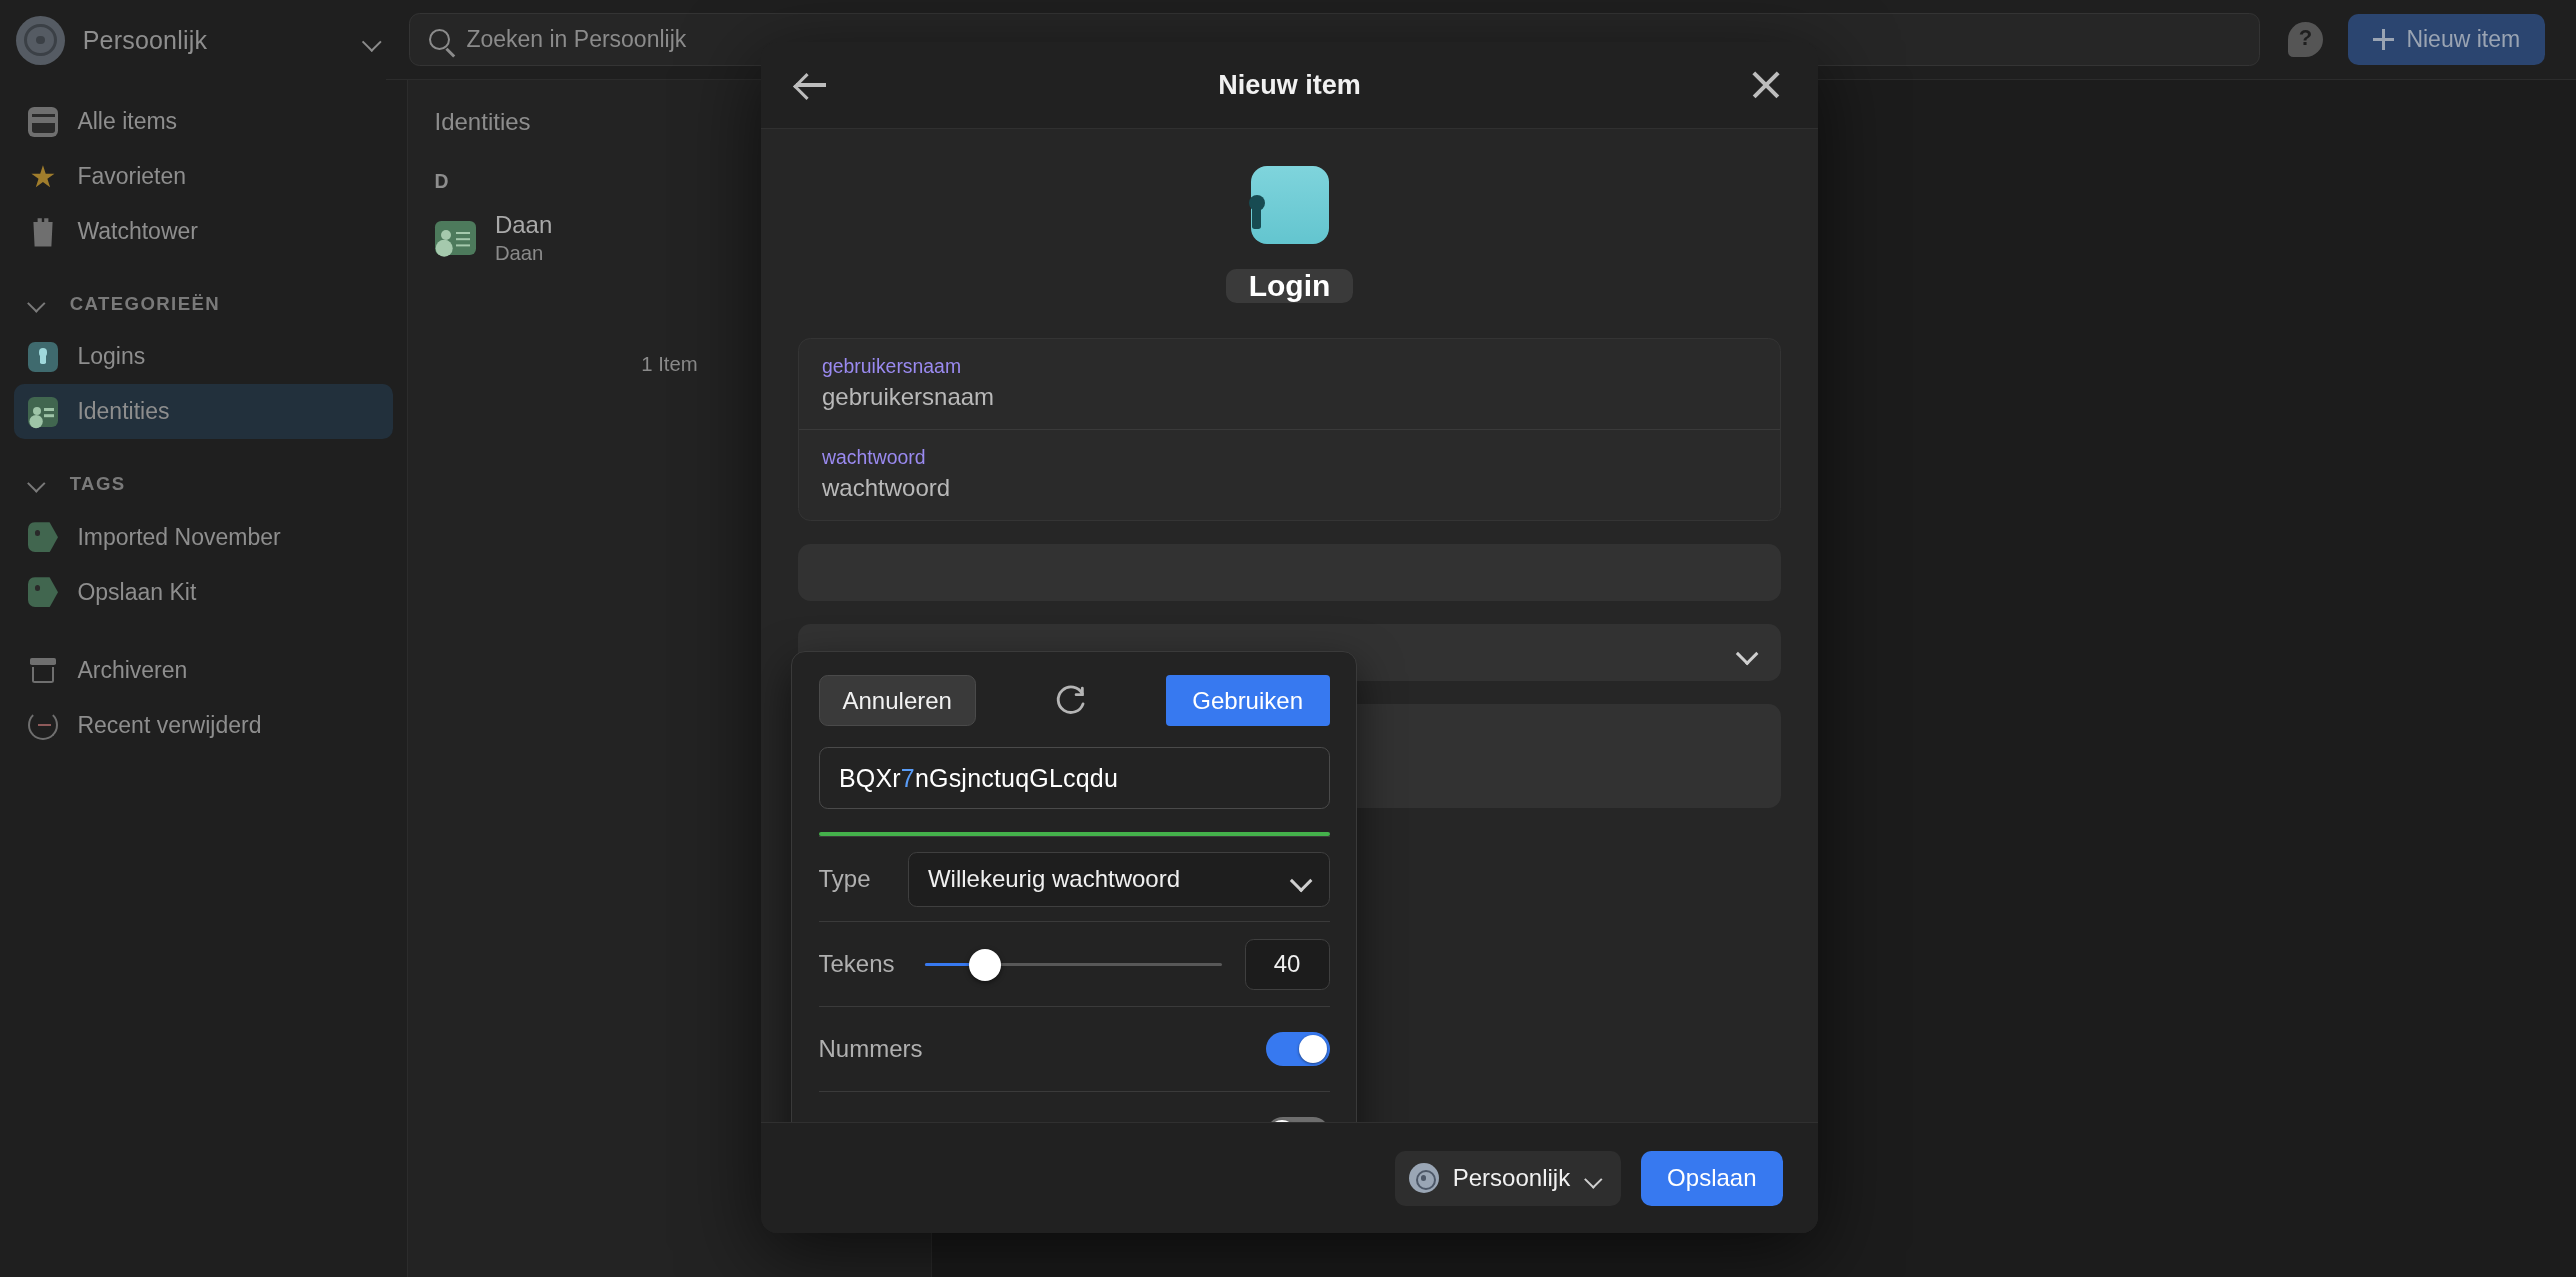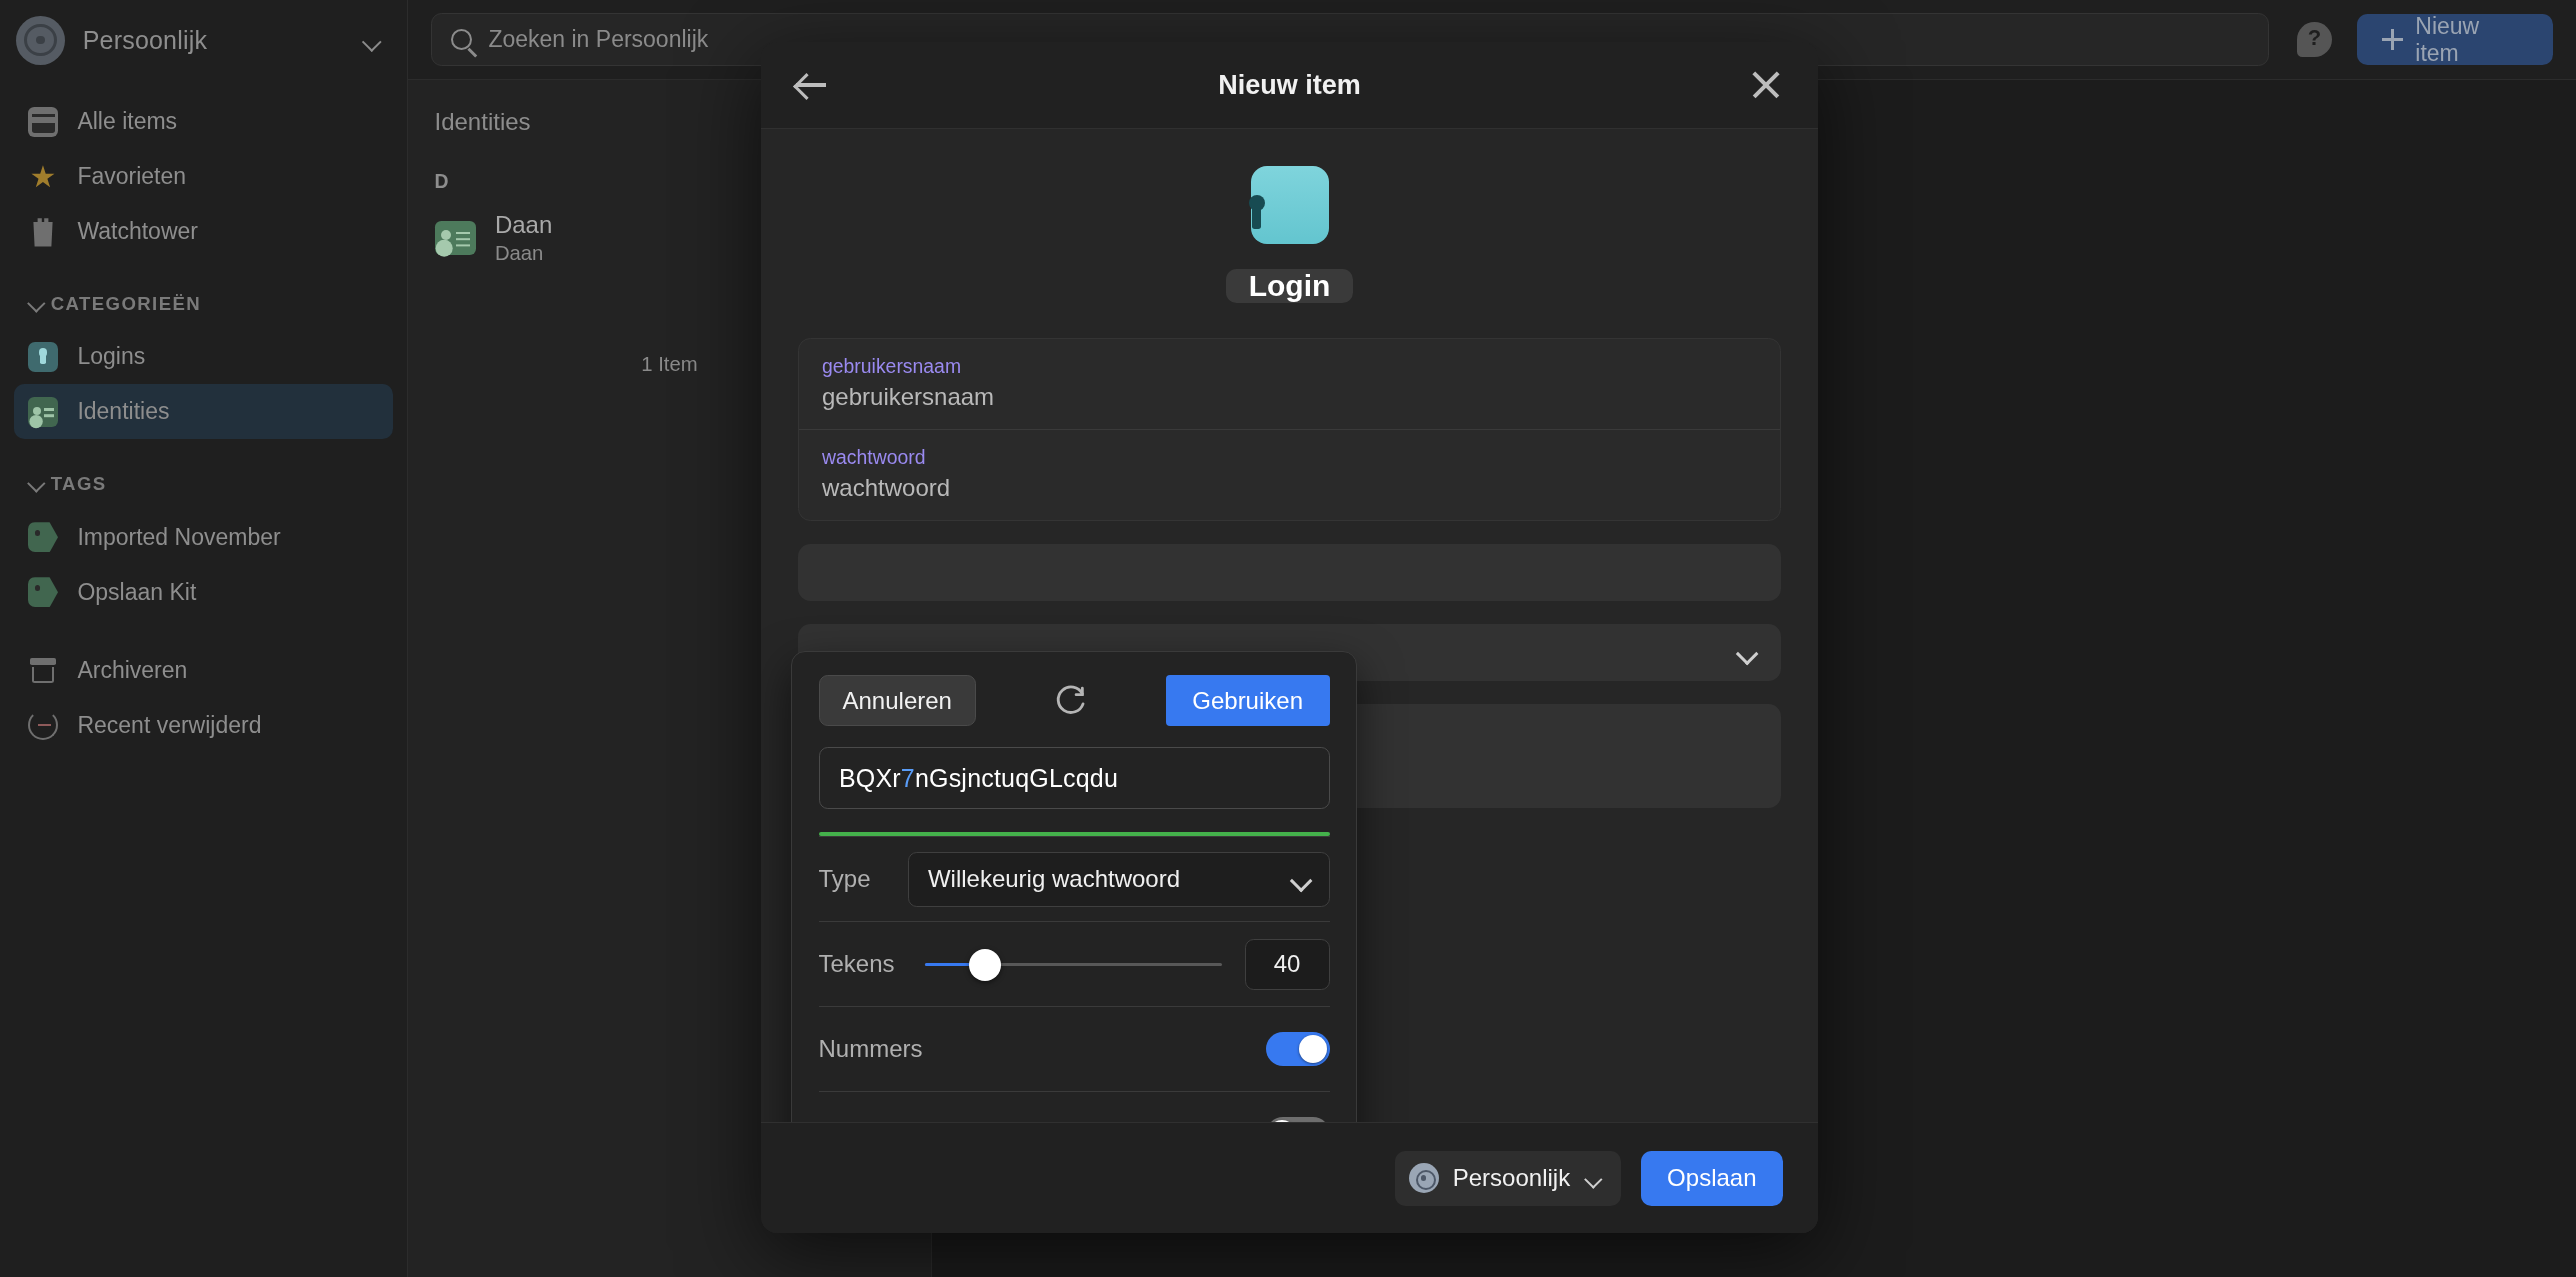--- a/index.html
+++ b/index.html
@@ -126,21 +126,21 @@
   .ico-trash {
     border: 2.7px solid #6f6f6f; border-radius: 50%;
     border-top-color: transparent;
   }
   .ico-trash::after {
     content:""; position:absolute; left:8px; top:11.5px;
     width:13.3px; height:2.7px; background:#8e5a5a;
   }
 
   .group-header {
-    display: flex; align-items: center; gap: 5px;
+    display: flex; align-items: center; gap: 24px;
     height: 51px; padding: 0 14px; margin-top: 19.4px;
     color: #7a7a7a; font-size: 18.6px; letter-spacing: 1.4px; font-weight: bold;
   }
   .group-header .caret {
     width: 17.7px; height: 17.7px; position: relative; flex: 0 0 17.7px;
   }
   .group-header .caret::before {
     content:""; position:absolute; left:1.8px; top:1.8px;
     width: 10.6px; height: 10.6px;
     border-right: 2.7px solid #7a7a7a; border-bottom: 2.7px solid #7a7a7a;
@@ -191,21 +191,21 @@
     flex: 1; height: 1277px; background: #1c1c1c;
     position: relative; overflow: hidden;
   }
   .watermark {
     position: absolute; left: -106px; top: 265px;
     width: 883px; height: 883px; opacity: 1;
   }
 
   
   .topbar {
-    position: absolute; left: 408px; top: 0; right: 0; height: 80px;
+    position: absolute; left: 386px; top: 0; right: 0; height: 80px;
     display: flex; align-items: center; gap: 0;
     background: #1f1f1f; border-bottom: 0.9px solid #2c2c2c;
     z-index: 5;
   }
   .search-wrap {
     margin-left: 23px; width: 1851px; height: 53px;
     background: #262626; border: 0.9px solid #343434; border-radius: 10.6px;
     display: flex; align-items: center; gap: 16px; padding: 0 19.4px;
   }
   .search-ico {

